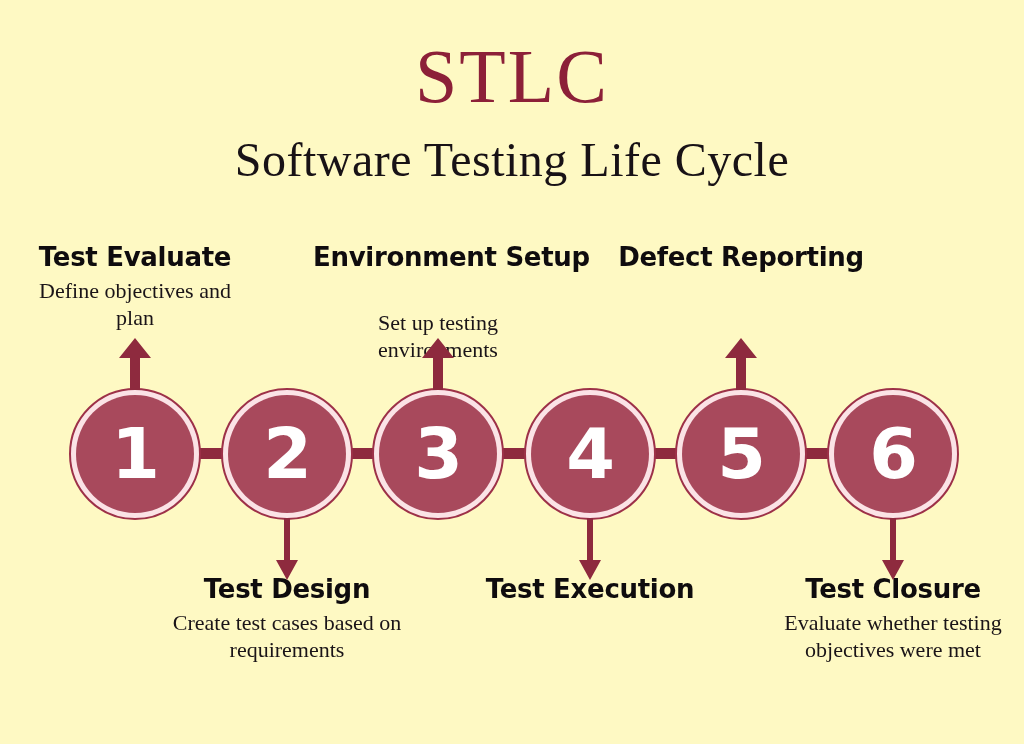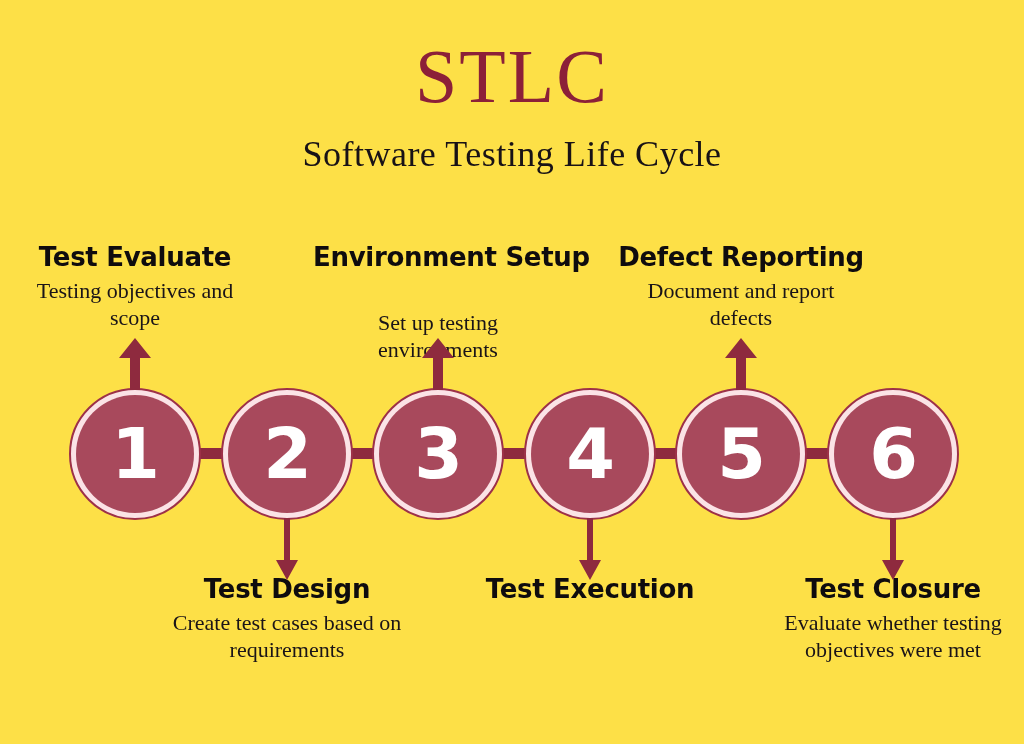--- a/index.html
+++ b/index.html
@@ -10,21 +10,21 @@
     width: 1024px;
     height: 744px;
     overflow: hidden;
     font-family: "Liberation Sans", sans-serif;
   }
 
   #infographic {
     position: relative;
     width: 1024px;
     height: 744px;
-    background: #fde047;
+    background: #fef9c3;
   }
 
   
   .header {
     position: absolute;
     left: 0;
     top: 38px;
     width: 1024px;
     text-align: center;
   }
@@ -32,21 +32,21 @@
     font-family: "Liberation Serif", "DejaVu Serif", serif;
     font-size: 76px;
     line-height: 1.0;
     color: #8C2038;
     letter-spacing: 2px;
     margin: 0;
     font-weight: normal;
   }
   .subtitle {
     font-family: "Liberation Serif", "DejaVu Serif", serif;
-    font-size: 36px;
+    font-size: 48px;
     line-height: 1.0;
     color: #181216;
     margin: 22px 0 0 0;
     font-weight: normal;
     letter-spacing: 0.5px;
   }
 
   
   .track {
     position: absolute;
@@ -169,36 +169,35 @@
       <div class="node" style="left: 827px; border-color: rgb(157, 49, 72); background: rgb(251, 227, 230);">
         <div class="disc" style="background: rgb(168, 73, 92);">
           <span class="num" style="color: rgb(255, 255, 255);">6</span>
         </div>
       </div>
     </div>
 
   <div id="labels">
       <div class="label top" style="left: 10px; top: 243px;">
         <div class="head" style="color: rgb(15, 12, 14);">Test Evaluate</div>
-        <div class="desc" style="color: rgb(26, 20, 24); padding-left: 22px; padding-right: 22px;">Testing objectives and scope</div>
+        <div class="desc" style="color: rgb(26, 20, 24); padding-left: 22px; padding-right: 22px;">Define objectives and plan</div>
       </div>
       <div class="label bottom" style="left: 162px; top: 575px;">
         <div class="head" style="color: rgb(15, 12, 14);">Test Design</div>
         <div class="desc" style="color: rgb(26, 20, 24);">Create test cases based on requirements</div>
       </div>
       <div class="label top" style="left: 313px; top: 243px;">
         <div class="head" style="color: rgb(15, 12, 14);">Environment Setup</div>
         <div class="desc" style="color: rgb(26, 20, 24); padding-left: 22px; padding-right: 22px; margin-top: 37px;">Set up testing environments</div>
       </div>
       <div class="label bottom" style="left: 465px; top: 575px;">
         <div class="head" style="color: rgb(15, 12, 14);">Test Execution</div>
       </div>
       <div class="label top" style="left: 616px; top: 243px;">
         <div class="head" style="color: rgb(15, 12, 14);">Defect Reporting</div>
-        <div class="desc" style="color: rgb(26, 20, 24); padding-left: 22px; padding-right: 22px;">Document and report defects</div>
       </div>
       <div class="label bottom" style="left: 768px; top: 575px;">
         <div class="head" style="color: rgb(15, 12, 14);">Test Closure</div>
         <div class="desc" style="color: rgb(26, 20, 24);">Evaluate whether testing objectives were met</div>
       </div>
     </div>
 
 <div class="arrow" style="left: 118px; top: 338px;">
       <svg width="34" height="52" viewBox="0 0 34 52">
         <path d="M17 0 L33 20 L22 20 L22 52 L12 52 L12 20 L1 20 Z" fill="#8E2A3E"></path>

